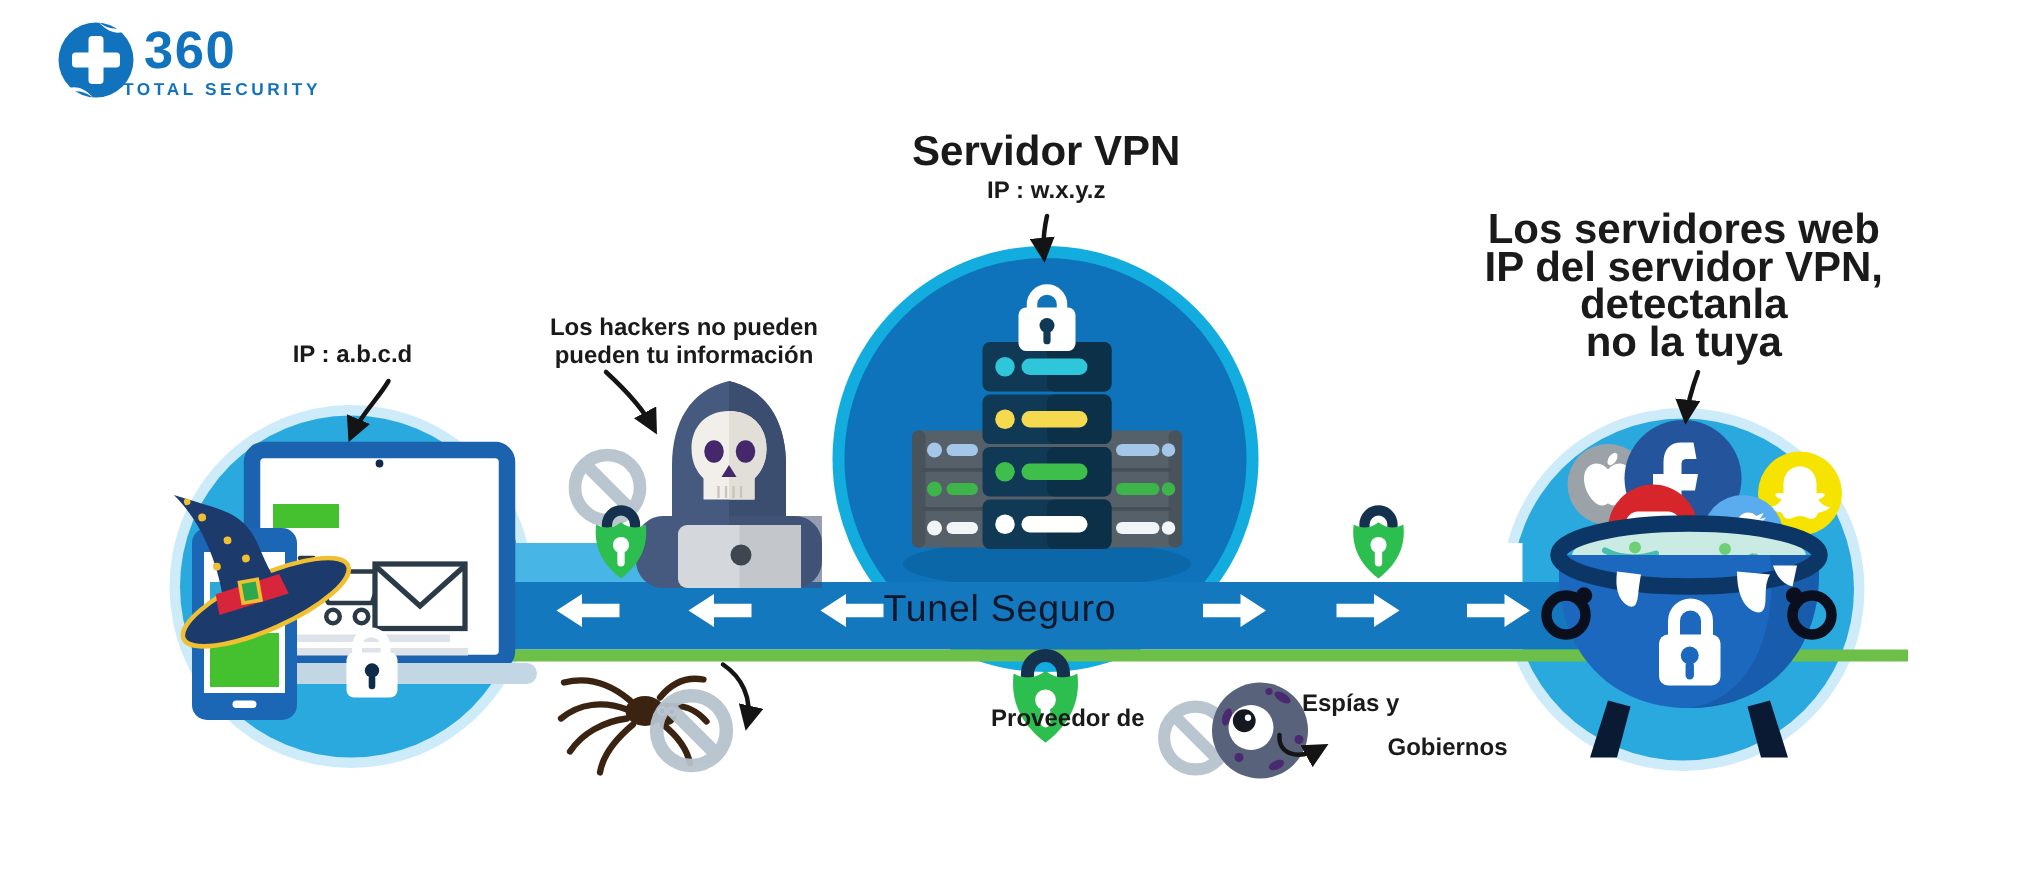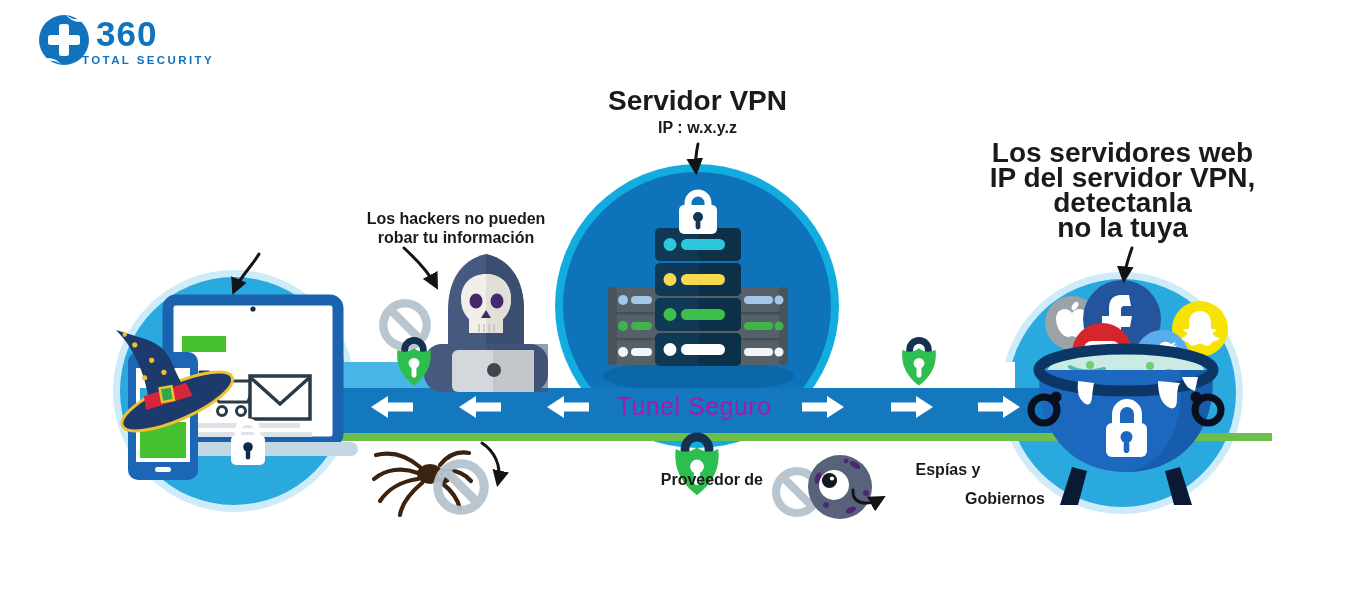--- a/index.html
+++ b/index.html
@@ -8,21 +8,21 @@
   .abs{position:absolute;}
   .txt{color:var(--text-dark);font-weight:700;text-align:center;line-height:1.18;}
   .small{font-size:16px;}
   
   .brand-name{color:var(--brand-blue);font-weight:700;font-size:35px;letter-spacing:1px;line-height:1;}
   .brand-tagline{color:var(--brand-blue);font-weight:700;font-size:11.5px;letter-spacing:2.4px;}
   
   .halo-circle{border-radius:50%;background:var(--circle-cyan);box-shadow:0 0 0 7px var(--circle-ring);}
   .dome-circle{border-radius:50%;background:var(--dome-blue);box-shadow:0 0 0 8px var(--dome-ring);}
   
-  .tunnel-label{color:#a21caf;font-size:25px;font-weight:500;text-align:center;letter-spacing:.5px;}
+  .tunnel-label{color:#0f172a;font-size:25px;font-weight:500;text-align:left;letter-spacing:.5px;}
   svg{display:block;overflow:visible;}
 </style>
 </head>
 <body>
 
 <div id="stage">
 
   <svg class="abs" width="0" height="0">
     <defs>
       <marker id="ah" markerWidth="5.6" markerHeight="5.6" refX="4.2" refY="2.8" orient="auto" markerUnits="strokeWidth">
@@ -308,27 +308,28 @@
       <circle cx="26" cy="26" r="25" style="fill:var(--brand-blue)"></circle>
       <rect x="21" y="10" width="10" height="32" rx="2.5" fill="#fff"></rect>
       <rect x="10" y="21" width="32" height="10" rx="2.5" fill="#fff"></rect>
       <path d="M28,1 C36,7 44,6 50,1 C47,9 37,11 28,1 Z" fill="#fff"></path>
       <path d="M24,51 C16,45 8,46 2,51 C5,43 15,41 24,51 Z" fill="#fff"></path>
     </svg>
     <div class="abs brand-name" style="left:58px;top:4px;width:120px">360</div>
     <div class="abs brand-tagline" style="left:44px;top:42px;width:180px">TOTAL SECURITY</div>
   </div>
 
+  <div class="abs txt small" style="left:110px;top:228px;width:250px;z-index:6">IP : a.b.c.d</div>
   <svg class="abs" style="left:226px;top:252px;z-index:6" width="40" height="46" viewBox="0 0 40 46">
     <path d="M33,2 C26,14 14,25 8,39" fill="none" stroke="#141414" stroke-width="3" stroke-linecap="round" marker-end="url(#ah)"></path>
   </svg>
 
   <div class="abs txt small" style="left:335px;top:210px;width:242px;z-index:6">
     <div>Los hackers no pueden</div>
-    <div>robar tu información</div>
+    <div>pueden tu información</div>
 
   </div>
   <svg class="abs" style="left:400px;top:246px;z-index:6" width="46" height="46" viewBox="0 0 46 46">
     <path d="M4,2 C16,13 28,25 36,40" fill="none" stroke="#141414" stroke-width="3" stroke-linecap="round" marker-end="url(#ah)"></path>
   </svg>
 
   <div class="abs txt" style="left:590px;top:84px;width:215px;font-size:28px;z-index:6">Servidor VPN</div>
   <div class="abs txt small" style="left:590px;top:119px;width:215px;z-index:6">IP : w.x.y.z</div>
   <svg class="abs" style="left:682px;top:142px;z-index:6" width="28" height="34" viewBox="0 0 28 34">
     <path d="M16,2 C14,11 13,19 14,29" fill="none" stroke="#141414" stroke-width="3" stroke-linecap="round" marker-end="url(#ah)"></path>
@@ -347,16 +348,16 @@
   <svg class="abs" style="left:478px;top:441px;z-index:6" width="32" height="52" viewBox="0 0 32 52">
     <path d="M4,2 C16,10 24,24 20,42" fill="none" stroke="#141414" stroke-width="3" stroke-linecap="round" marker-end="url(#ah)"></path>
   </svg>
   <div class="abs txt small" style="left:513px;top:466px;width:250px;text-align:right;line-height:28px;z-index:6">
     <div>Proveedor de</div>
   </div>
 
   <svg class="abs" style="left:850px;top:482px;z-index:6" width="38" height="32" viewBox="0 0 38 32">
     <path d="M3,8 C2,20 14,26 32,16" fill="none" stroke="#141414" stroke-width="3" stroke-linecap="round" marker-end="url(#ah)"></path>
   </svg>
-  <div class="abs txt small" style="left:868px;top:461px;width:160px;text-align:center;z-index:6">Espías y</div>
-  <div class="abs txt small" style="left:885px;top:490px;width:160px;text-align:right;z-index:6">Gobiernos</div>
+  <div class="abs txt small" style="left:868px;top:461px;width:160px;text-align:left;z-index:6">Espías y</div>
+  <div class="abs txt small" style="left:885px;top:490px;width:160px;text-align:center;z-index:6">Gobiernos</div>
 
 </div>
 
 </body></html>

